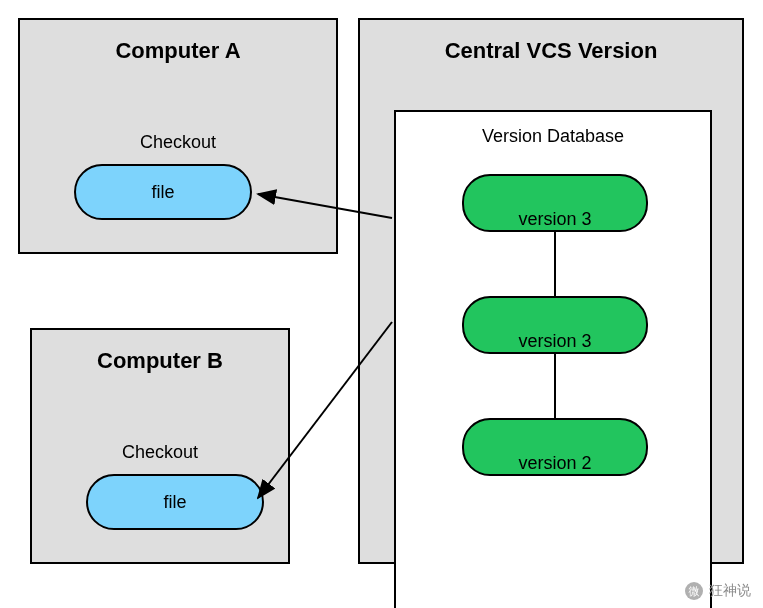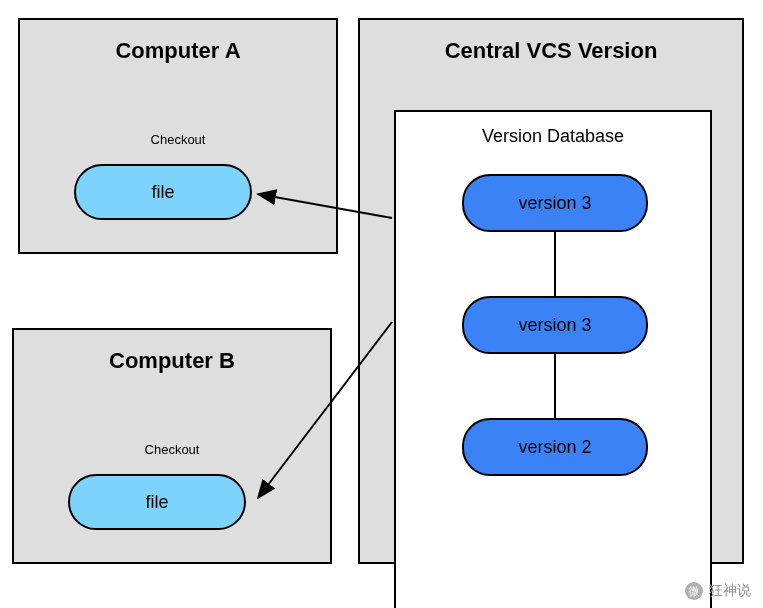--- a/index.html
+++ b/index.html
@@ -36,24 +36,24 @@
   .pill {
     position: absolute;
     border: 2px solid #000;
     border-radius: 28px;
     display: flex;
     align-items: center;
     justify-content: center;
     font-size: 18px;
   }
   .pill-blue { background: #7dd3fc; }
-  .pill-green { background: #3b82f6; }
+  .pill-green { background: #22c55e; align-items: flex-end; }
   .sub-label {
     position: absolute;
-    font-size: 13px;
+    font-size: 18px;
     text-align: center;
   }
   .connector {
     position: absolute;
     background: #000;
   }
   svg.arrows {
     position: absolute;
     top: 0; left: 0;
     width: 763px; height: 608px;
@@ -81,21 +81,21 @@
 <body>
 
 <div class="panel" style="left:18px; top:18px; width:320px; height:236px;">
   <div class="panel-title">Computer A</div>
   <div class="sub-label" style="left:0; right:0; top:112px;">Checkout</div>
   <div class="pill pill-blue" style="left:54px; top:144px; width:178px; height:56px;">
     <span>file</span>
   </div>
 </div>
 
-<div class="panel" style="left:12px; top:328px; width:320px; height:236px;">
+<div class="panel" style="left:30px; top:328px; width:260px; height:236px;">
   <div class="panel-title">Computer B</div>
   <div class="sub-label" style="left:0; right:0; top:112px;">Checkout</div>
   <div class="pill pill-blue" style="left:54px; top:144px; width:178px; height:56px;">
     <span>file</span>
   </div>
 </div>
 
 <div class="panel" style="left:358px; top:18px; width:386px; height:546px;">
   <div class="panel-title">Central VCS Version</div>
 

